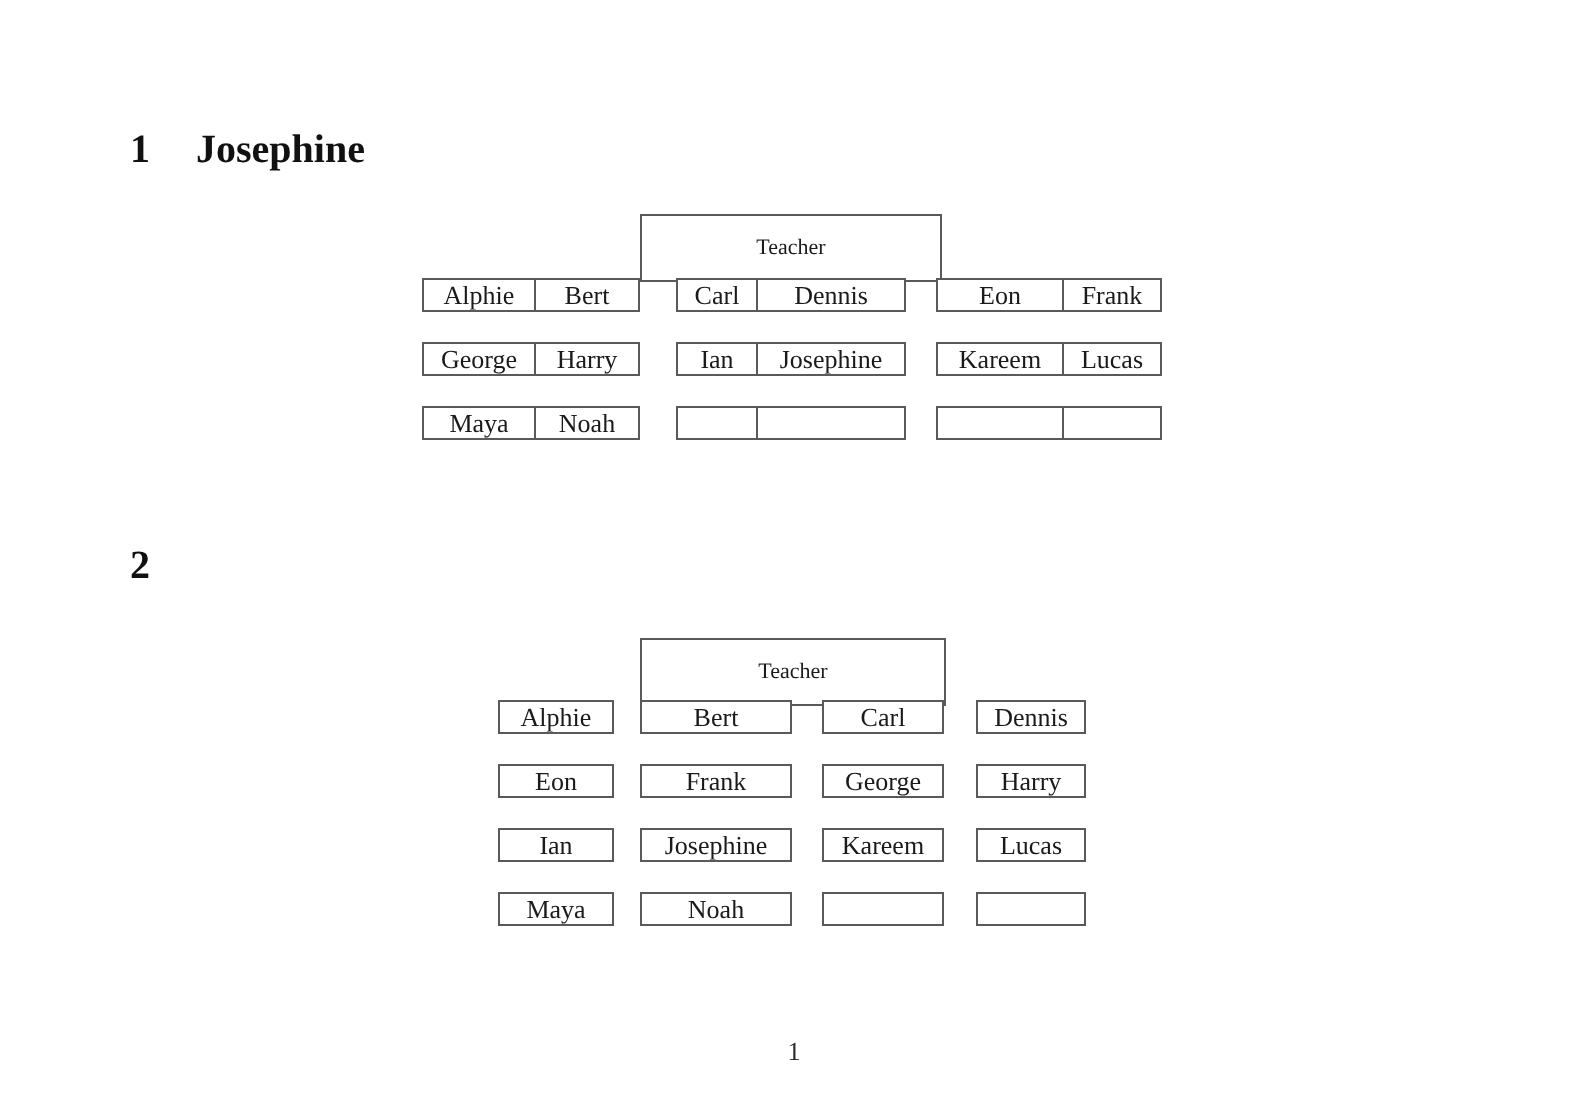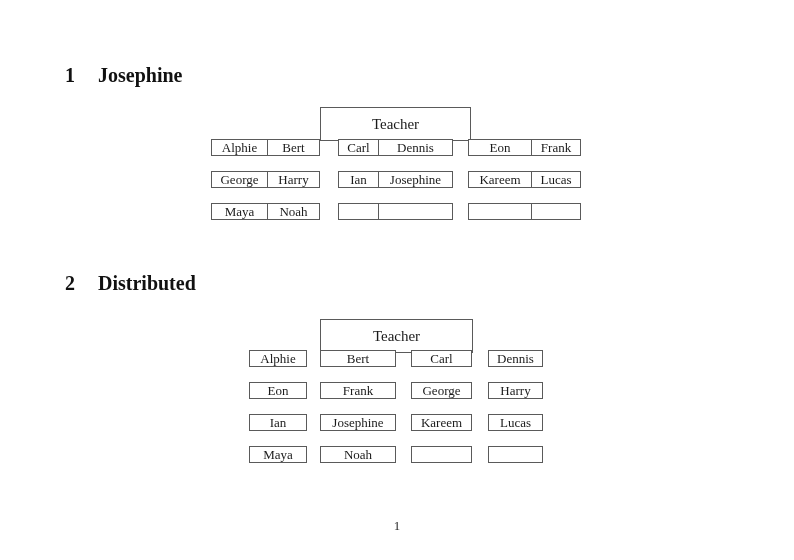--- a/index.html
+++ b/index.html
@@ -32,21 +32,21 @@
 
   
   .teacher {
     position: absolute;
     height: 34px;
     box-sizing: border-box;
     border: 1px solid #5a5a5a;
     display: flex;
     align-items: center;
     justify-content: center;
-    font-size: 15px;
+    font-size: 11px;
     background: #ffffff;
   }
   .teacher-classical   { left: 320px; top: 107px; width: 151px; }
   .teacher-distributed { left: 320px; top: 319px; width: 153px; }
 
   
   .desk {
     position: absolute;
     height: 17px;
     box-sizing: border-box;
@@ -153,21 +153,20 @@
     <span class="cell"></span>
     <span class="cell"></span>
   </div>
   <div class="desk dC crow3">
     <span class="cell"></span>
     <span class="cell"></span>
   </div>
 
   <div class="heading" id="heading-distributed">
     <span class="num">2</span>
-    <span class="ttl">Distributed</span>
   </div>
 
   <div class="teacher teacher-distributed">Teacher</div>
 
   <div class="seat s1 drow1">Alphie</div>
   <div class="seat s2 drow1">Bert</div>
   <div class="seat s3 drow1">Carl</div>
   <div class="seat s4 drow1">Dennis</div>
 
   <div class="seat s1 drow2">Eon</div>

